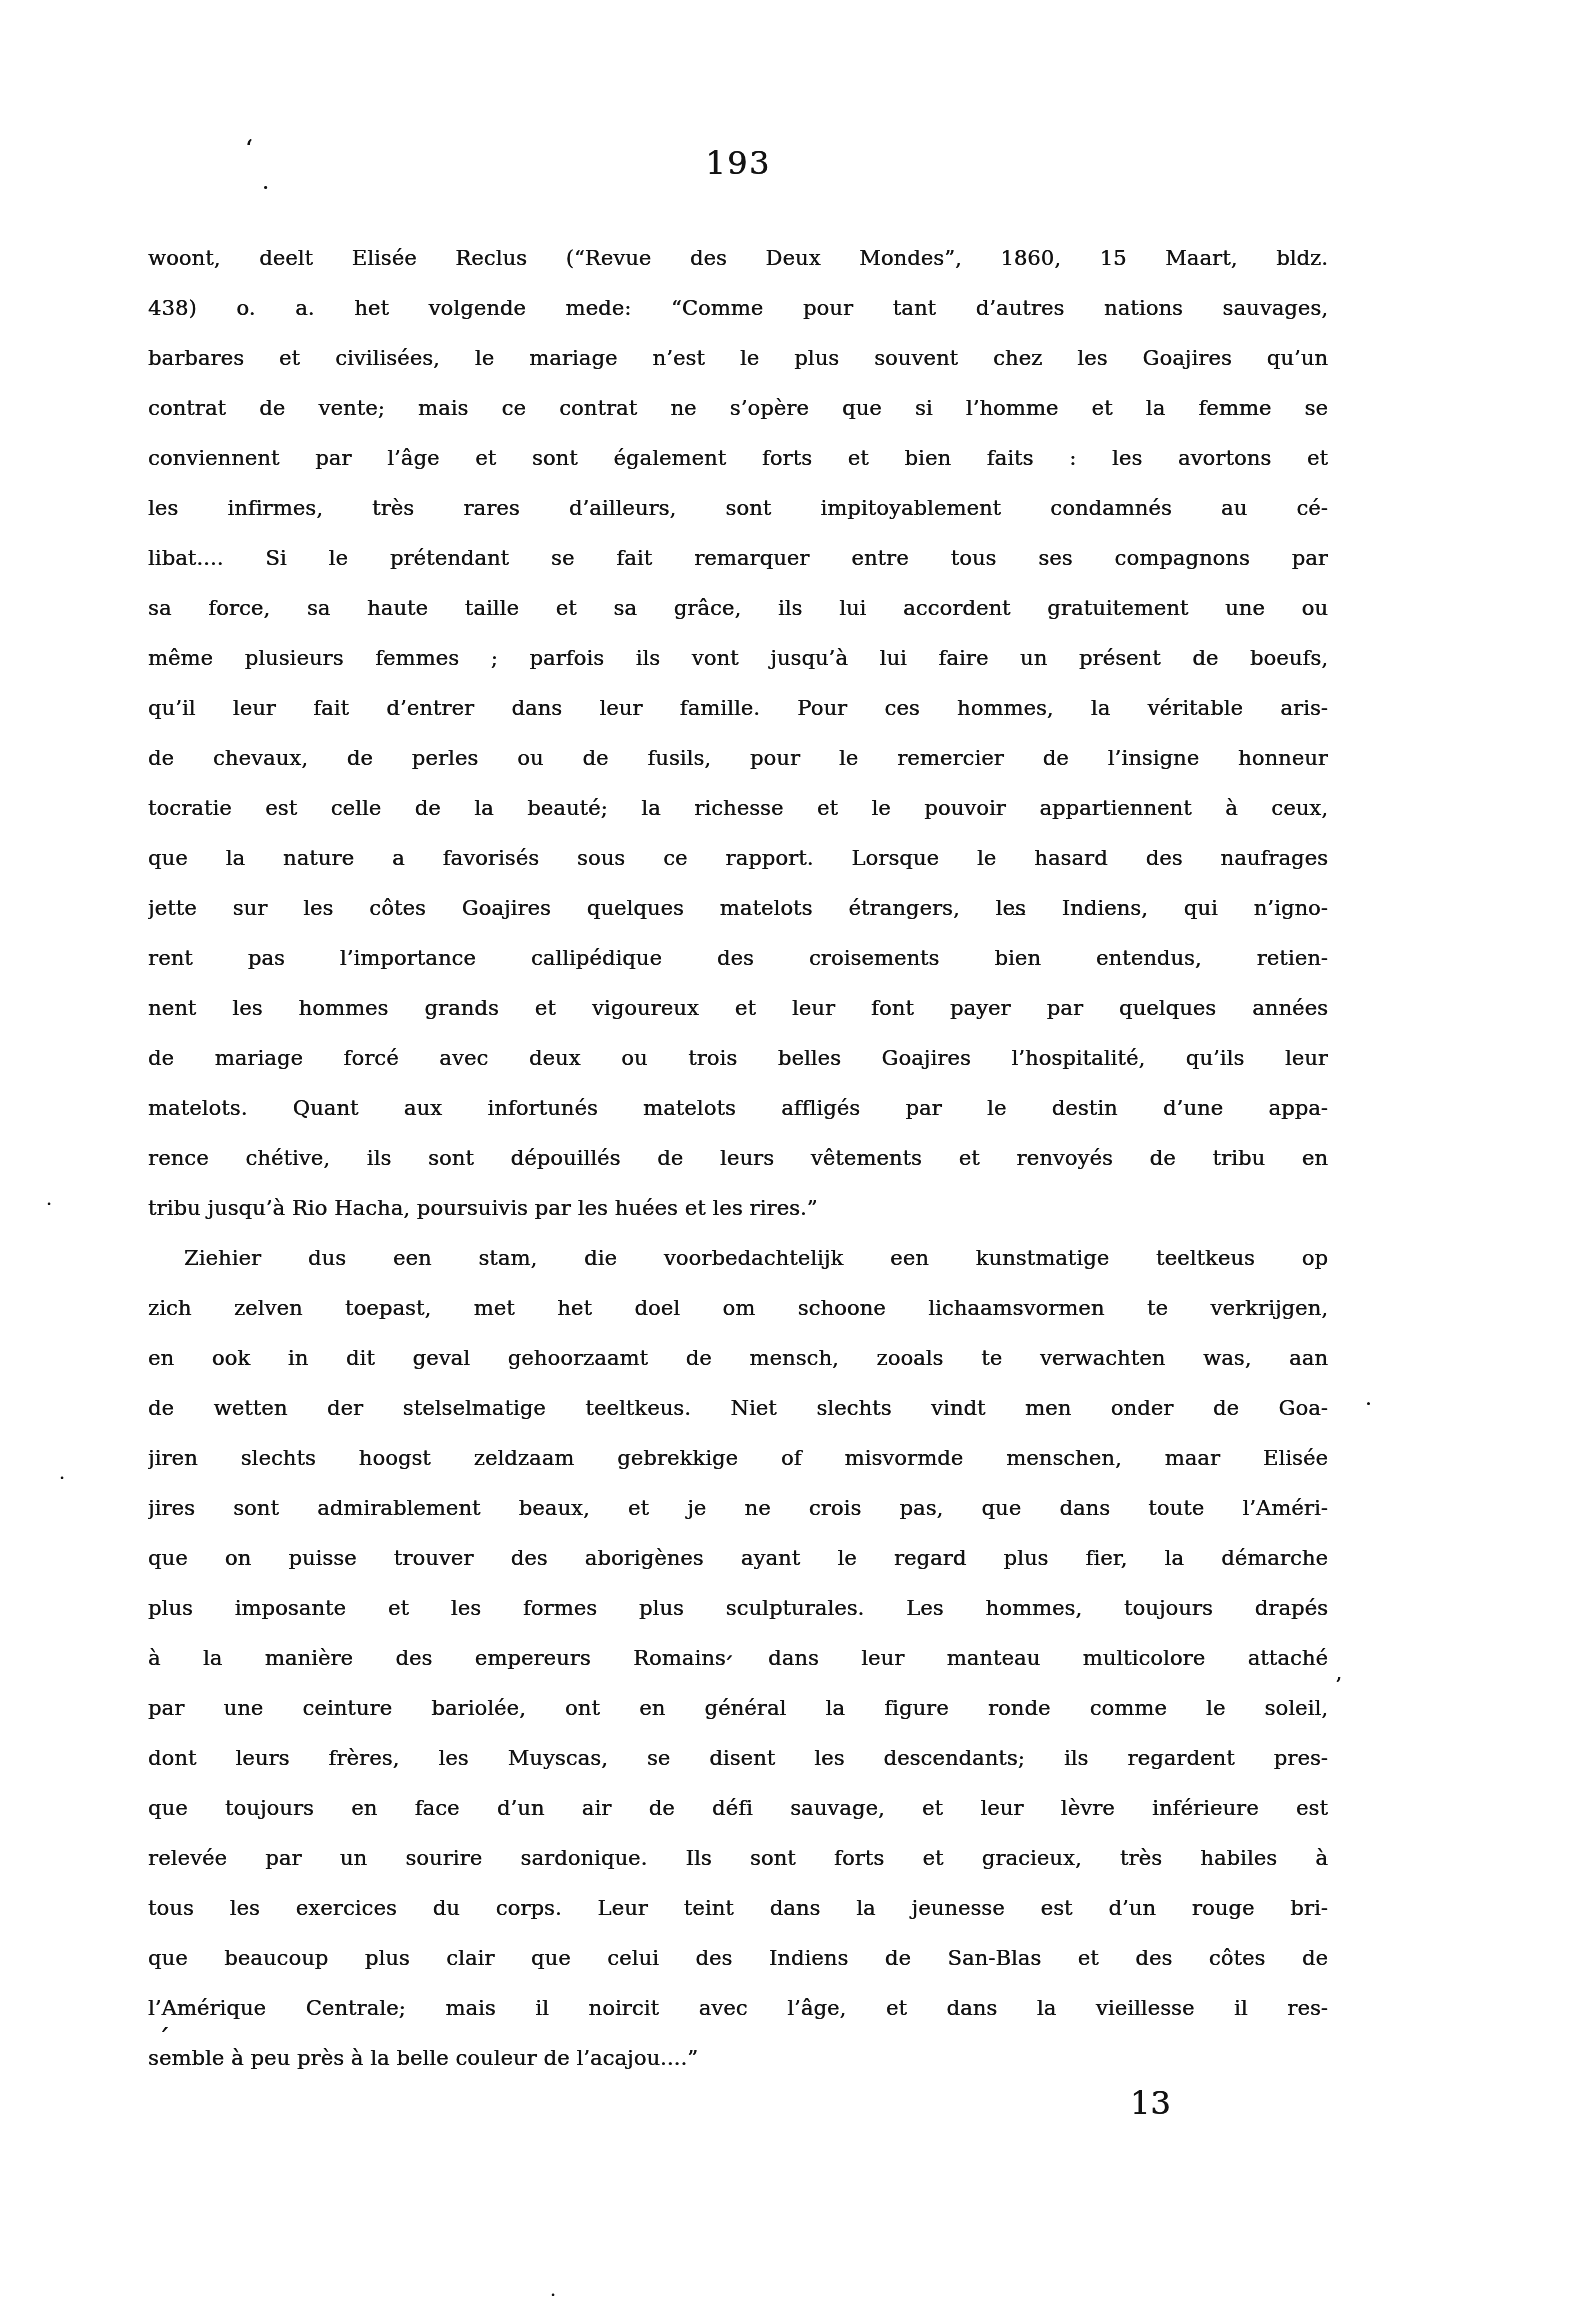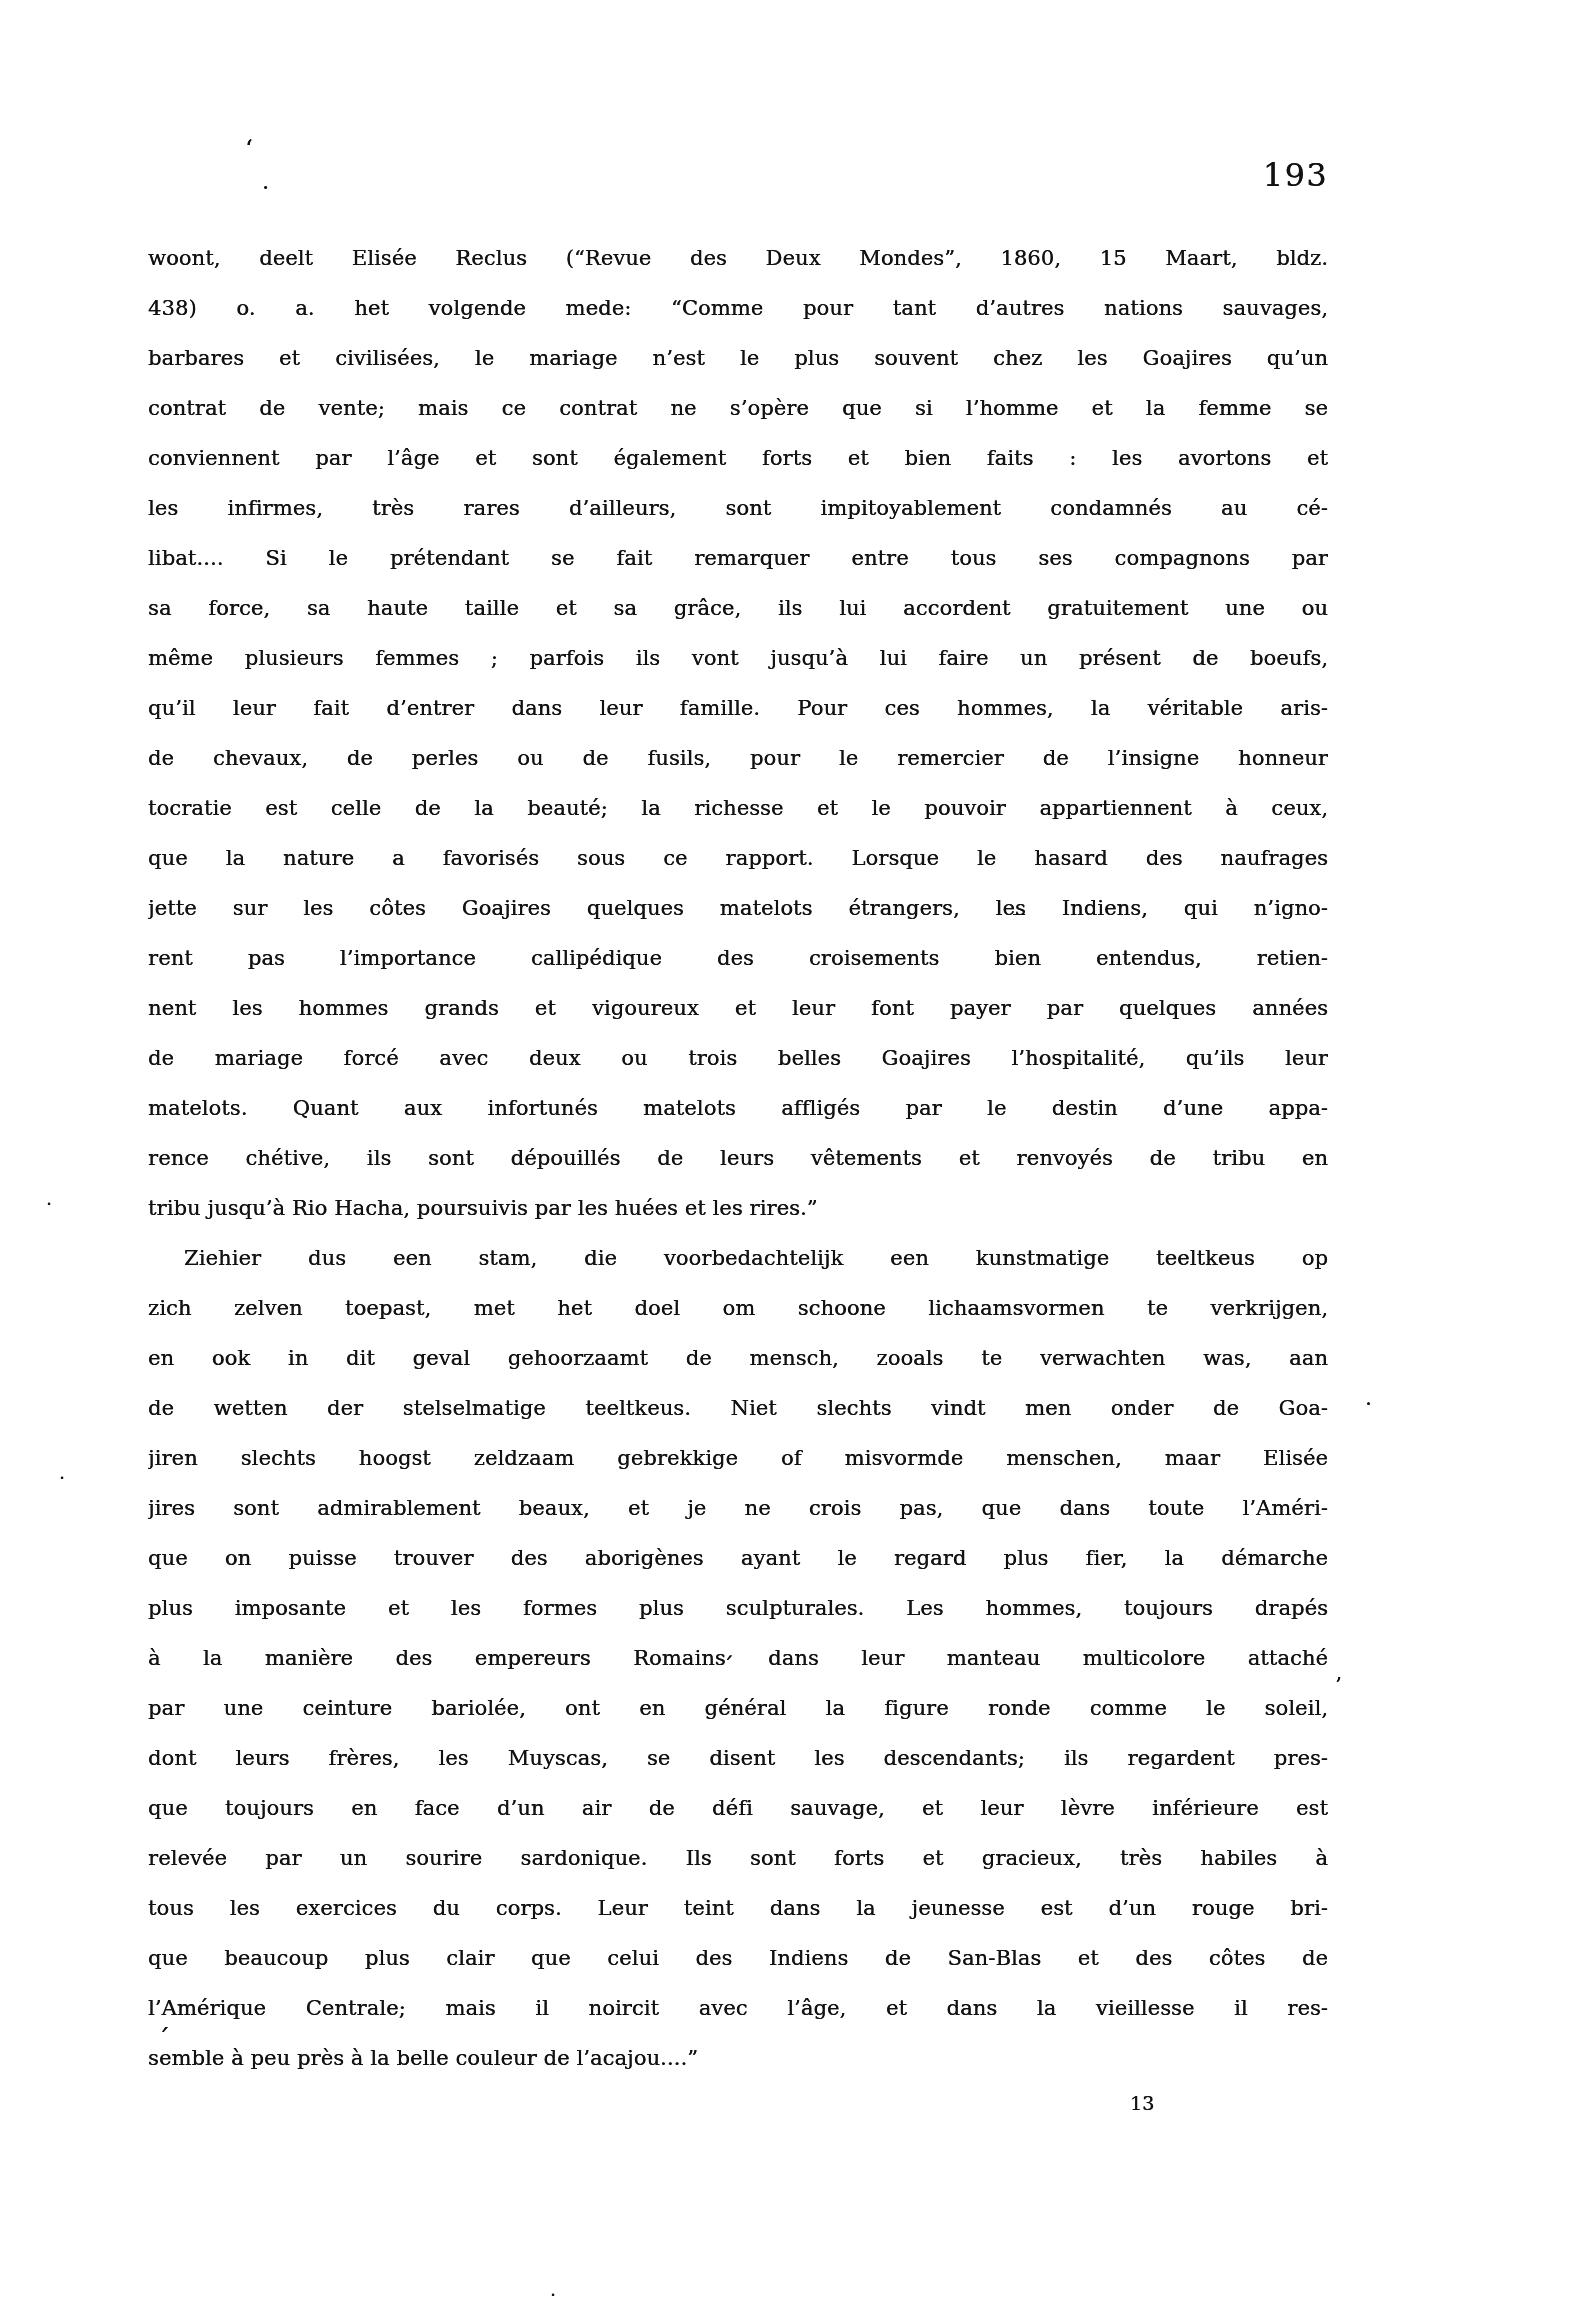--- a/index.html
+++ b/index.html
@@ -3,33 +3,33 @@
 <meta charset="utf-8">
 <style>
   * { margin:0; padding:0; box-sizing:border-box; }
   html,body { background:#e8e8e8; }
   .page {
     position:relative; width:1572px; height:2401px; background:#ffffff;
     font-family:"DejaVu Serif", serif; color:#121212; overflow:hidden;
     text-shadow: 0.3px 0 0 currentColor;
   }
   .header-num {
-    position:absolute; top:154px; left:148px; width:1180px;
-    text-align:right; font-size:32px; line-height:42px; letter-spacing:1.4px;
+    position:absolute; top:142px; left:148px; width:1180px;
+    text-align:center; font-size:32px; line-height:42px; letter-spacing:1.4px;
   }
   .text-block { position:absolute; left:148px; top:233px; width:1180px; }
   .line {
     height:50px; line-height:50px; font-size:21px;
     text-align:justify; text-align-last:justify; overflow:hidden;
     letter-spacing:0.1px;
   }
   .line.short { text-align-last:left; }
   .line.indent { padding-left:36px; }
   .it { }
-  .signature { position:absolute; left:1130px; top:2085px; font-size:19px; line-height:37px; }
+  .signature { position:absolute; left:1130px; top:2085px; font-size:32px; line-height:37px; }
   .artifact { position:absolute; font-size:20.4px; line-height:20.4px; color:#121212; }
 </style>
 </head>
 <body>
 
 <div class="page">
   <div class="header-num">193</div>
 
   <div class="text-block">
       <div class="line"><span>woont, deelt Elisée Reclus (“Revue des Deux Mondes”, 1860, 15 Maart, bldz.</span></div>

